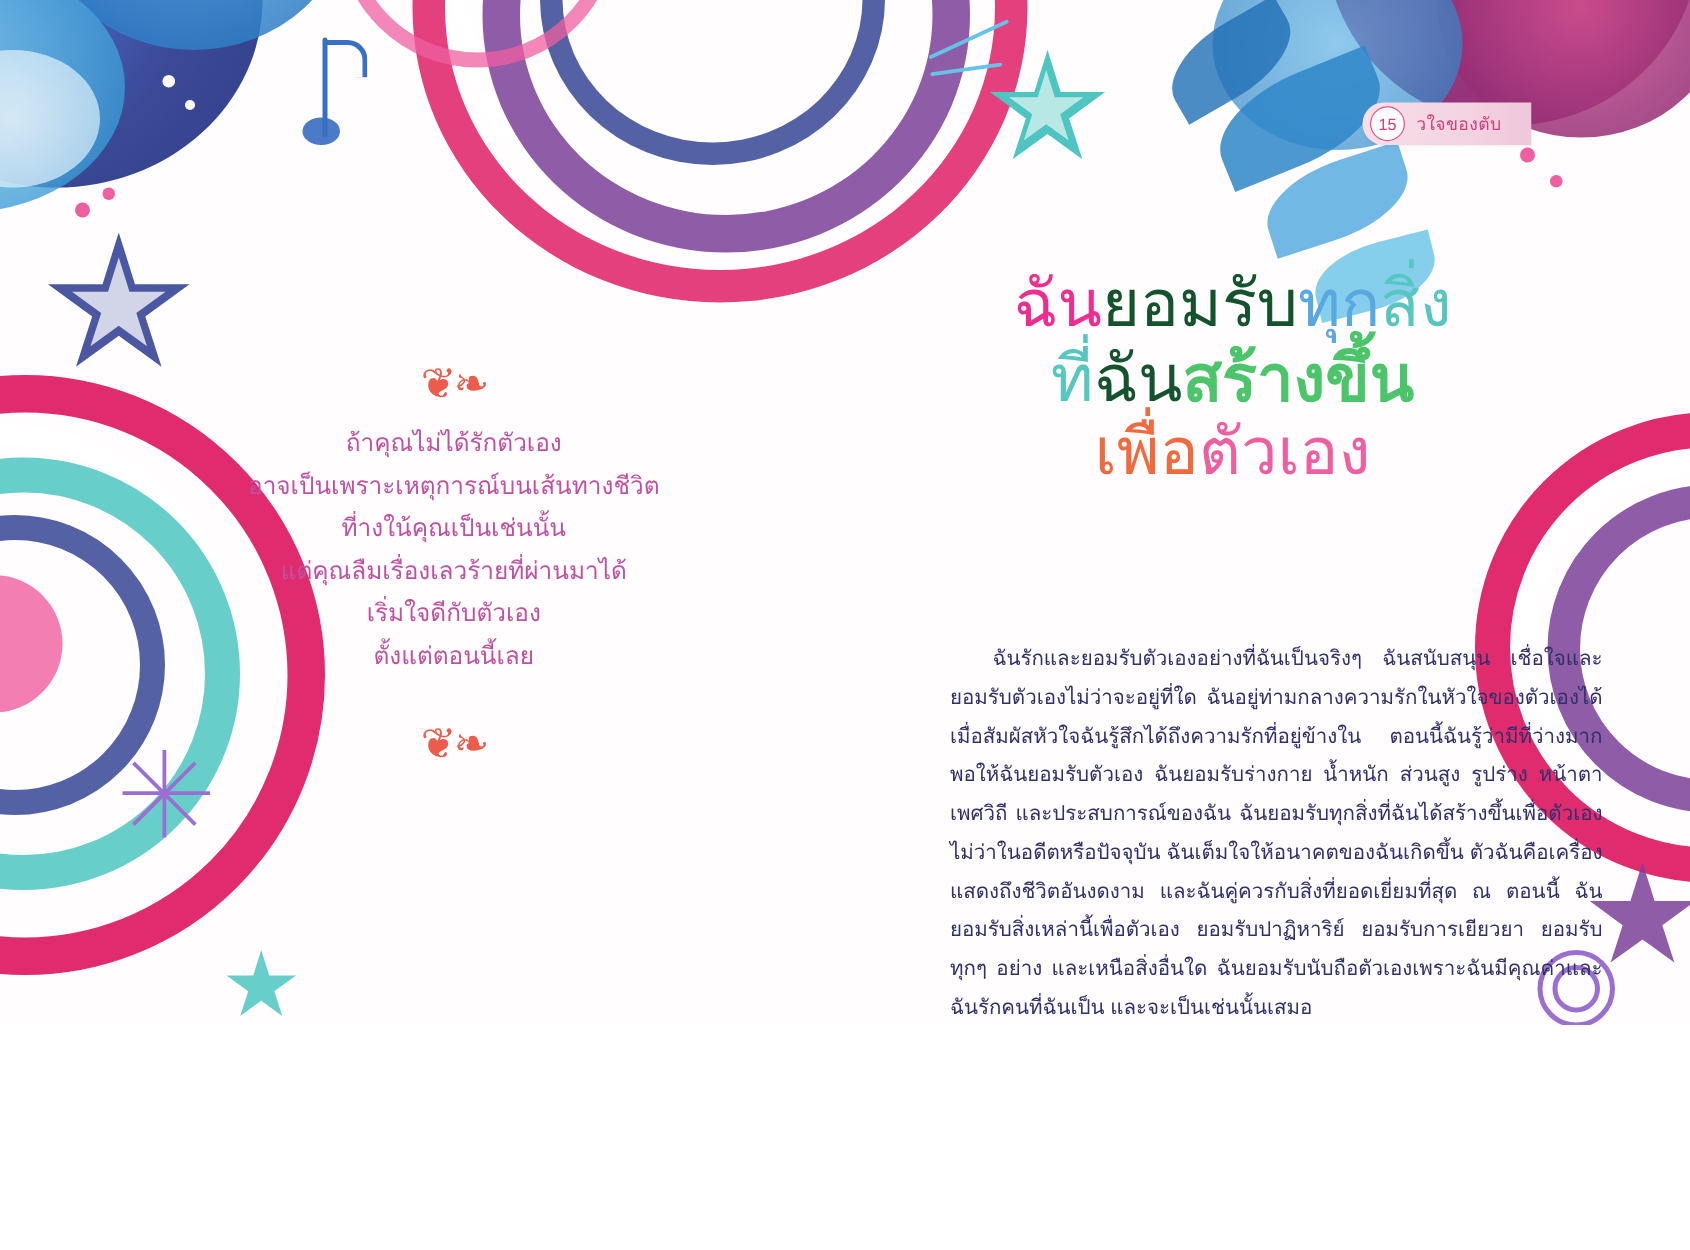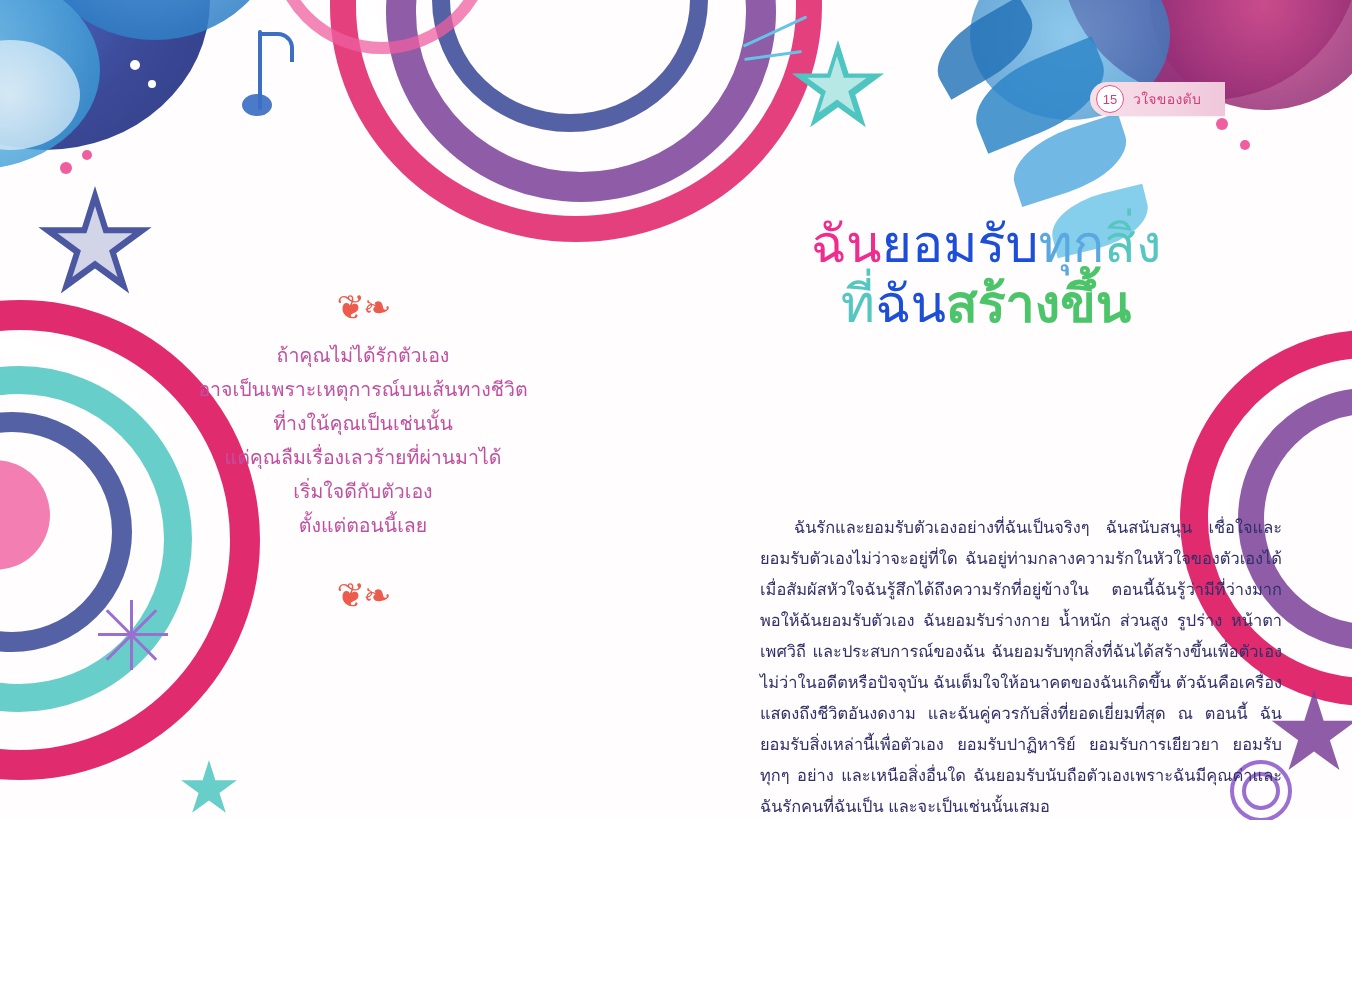--- a/index.html
+++ b/index.html
@@ -116,21 +116,21 @@
     top: 218px;
     width: 540px;
     text-align: center;
     line-height: 1;
   }
   .hl-row { white-space: nowrap; }
   .hl1 { font-size: 52px; }
   .hl2 { font-size: 52px; margin-top: 8px; }
   .hl3 { font-size: 52px; margin-top: 6px; }
   .w-pink   { color: #ef2d8e; }
-  .w-violet { color: #1d4ed8; }
+  .w-violet { color: #14532d; }
   .w-blue   { color: #5aa8e0; }
   .w-teal   { color: #56c6c0; }
   .w-green  { color: #4cc46a; font-weight: bold; }
   .w-orange { color: #f06a3e; }
   .w-pink2  { color: #ef5fa0; }
 
   
   .body-text {
     position: absolute;
     left: 760px;
@@ -277,17 +277,20 @@
     <div class="flourish bottom">❦❧</div>
   </div>
 
   <div class="headline">
     <div class="hl-row hl1">
       <span class="w-pink">ฉัน</span><span class="w-violet">ยอมรับ</span><span class="w-blue">ทุก</span><span class="w-teal">สิ่ง</span>
     </div>
     <div class="hl-row hl2">
       <span class="w-teal">ที่</span><span class="w-violet">ฉัน</span><span class="w-green">สร้างขึ้น</span>
     </div>
+    <div class="hl-row hl3">
+      <span class="w-orange">เพื่อ</span><span class="w-pink2">ตัวเอง</span>
+    </div>
   </div>
 
   <div class="body-text"><span class="indent"></span><span>ฉันรักและยอมรับตัวเองอย่างที่ฉันเป็นจริงๆ  ฉันสนับสนุน เชื่อใจและยอมรับตัวเองไม่ว่าจะอยู่ที่ใด  ฉันอยู่ท่ามกลางความรักในหัวใจของตัวเองได้  เมื่อสัมผัสหัวใจฉันรู้สึกได้ถึงความรักที่อยู่ข้างใน  ตอนนี้ฉันรู้ว่ามีที่ว่างมากพอให้ฉันยอมรับตัวเอง  ฉันยอมรับร่างกาย น้ำหนัก ส่วนสูง รูปร่าง หน้าตา เพศวิถี และประสบการณ์ของฉัน  ฉันยอมรับทุกสิ่งที่ฉันได้สร้างขึ้นเพื่อตัวเองไม่ว่าในอดีตหรือปัจจุบัน  ฉันเต็มใจให้อนาคตของฉันเกิดขึ้น ตัวฉันคือเครื่องแสดงถึงชีวิตอันงดงาม และฉันคู่ควรกับสิ่งที่ยอดเยี่ยมที่สุด ณ ตอนนี้ ฉันยอมรับสิ่งเหล่านี้เพื่อตัวเอง ยอมรับปาฏิหาริย์ ยอมรับการเยียวยา ยอมรับทุกๆ อย่าง  และเหนือสิ่งอื่นใด ฉันยอมรับนับถือตัวเองเพราะฉันมีคุณค่าและฉันรักคนที่ฉันเป็น  และจะเป็นเช่นนั้นเสมอ</span></div>
 
 </div>
 
 </body></html>

